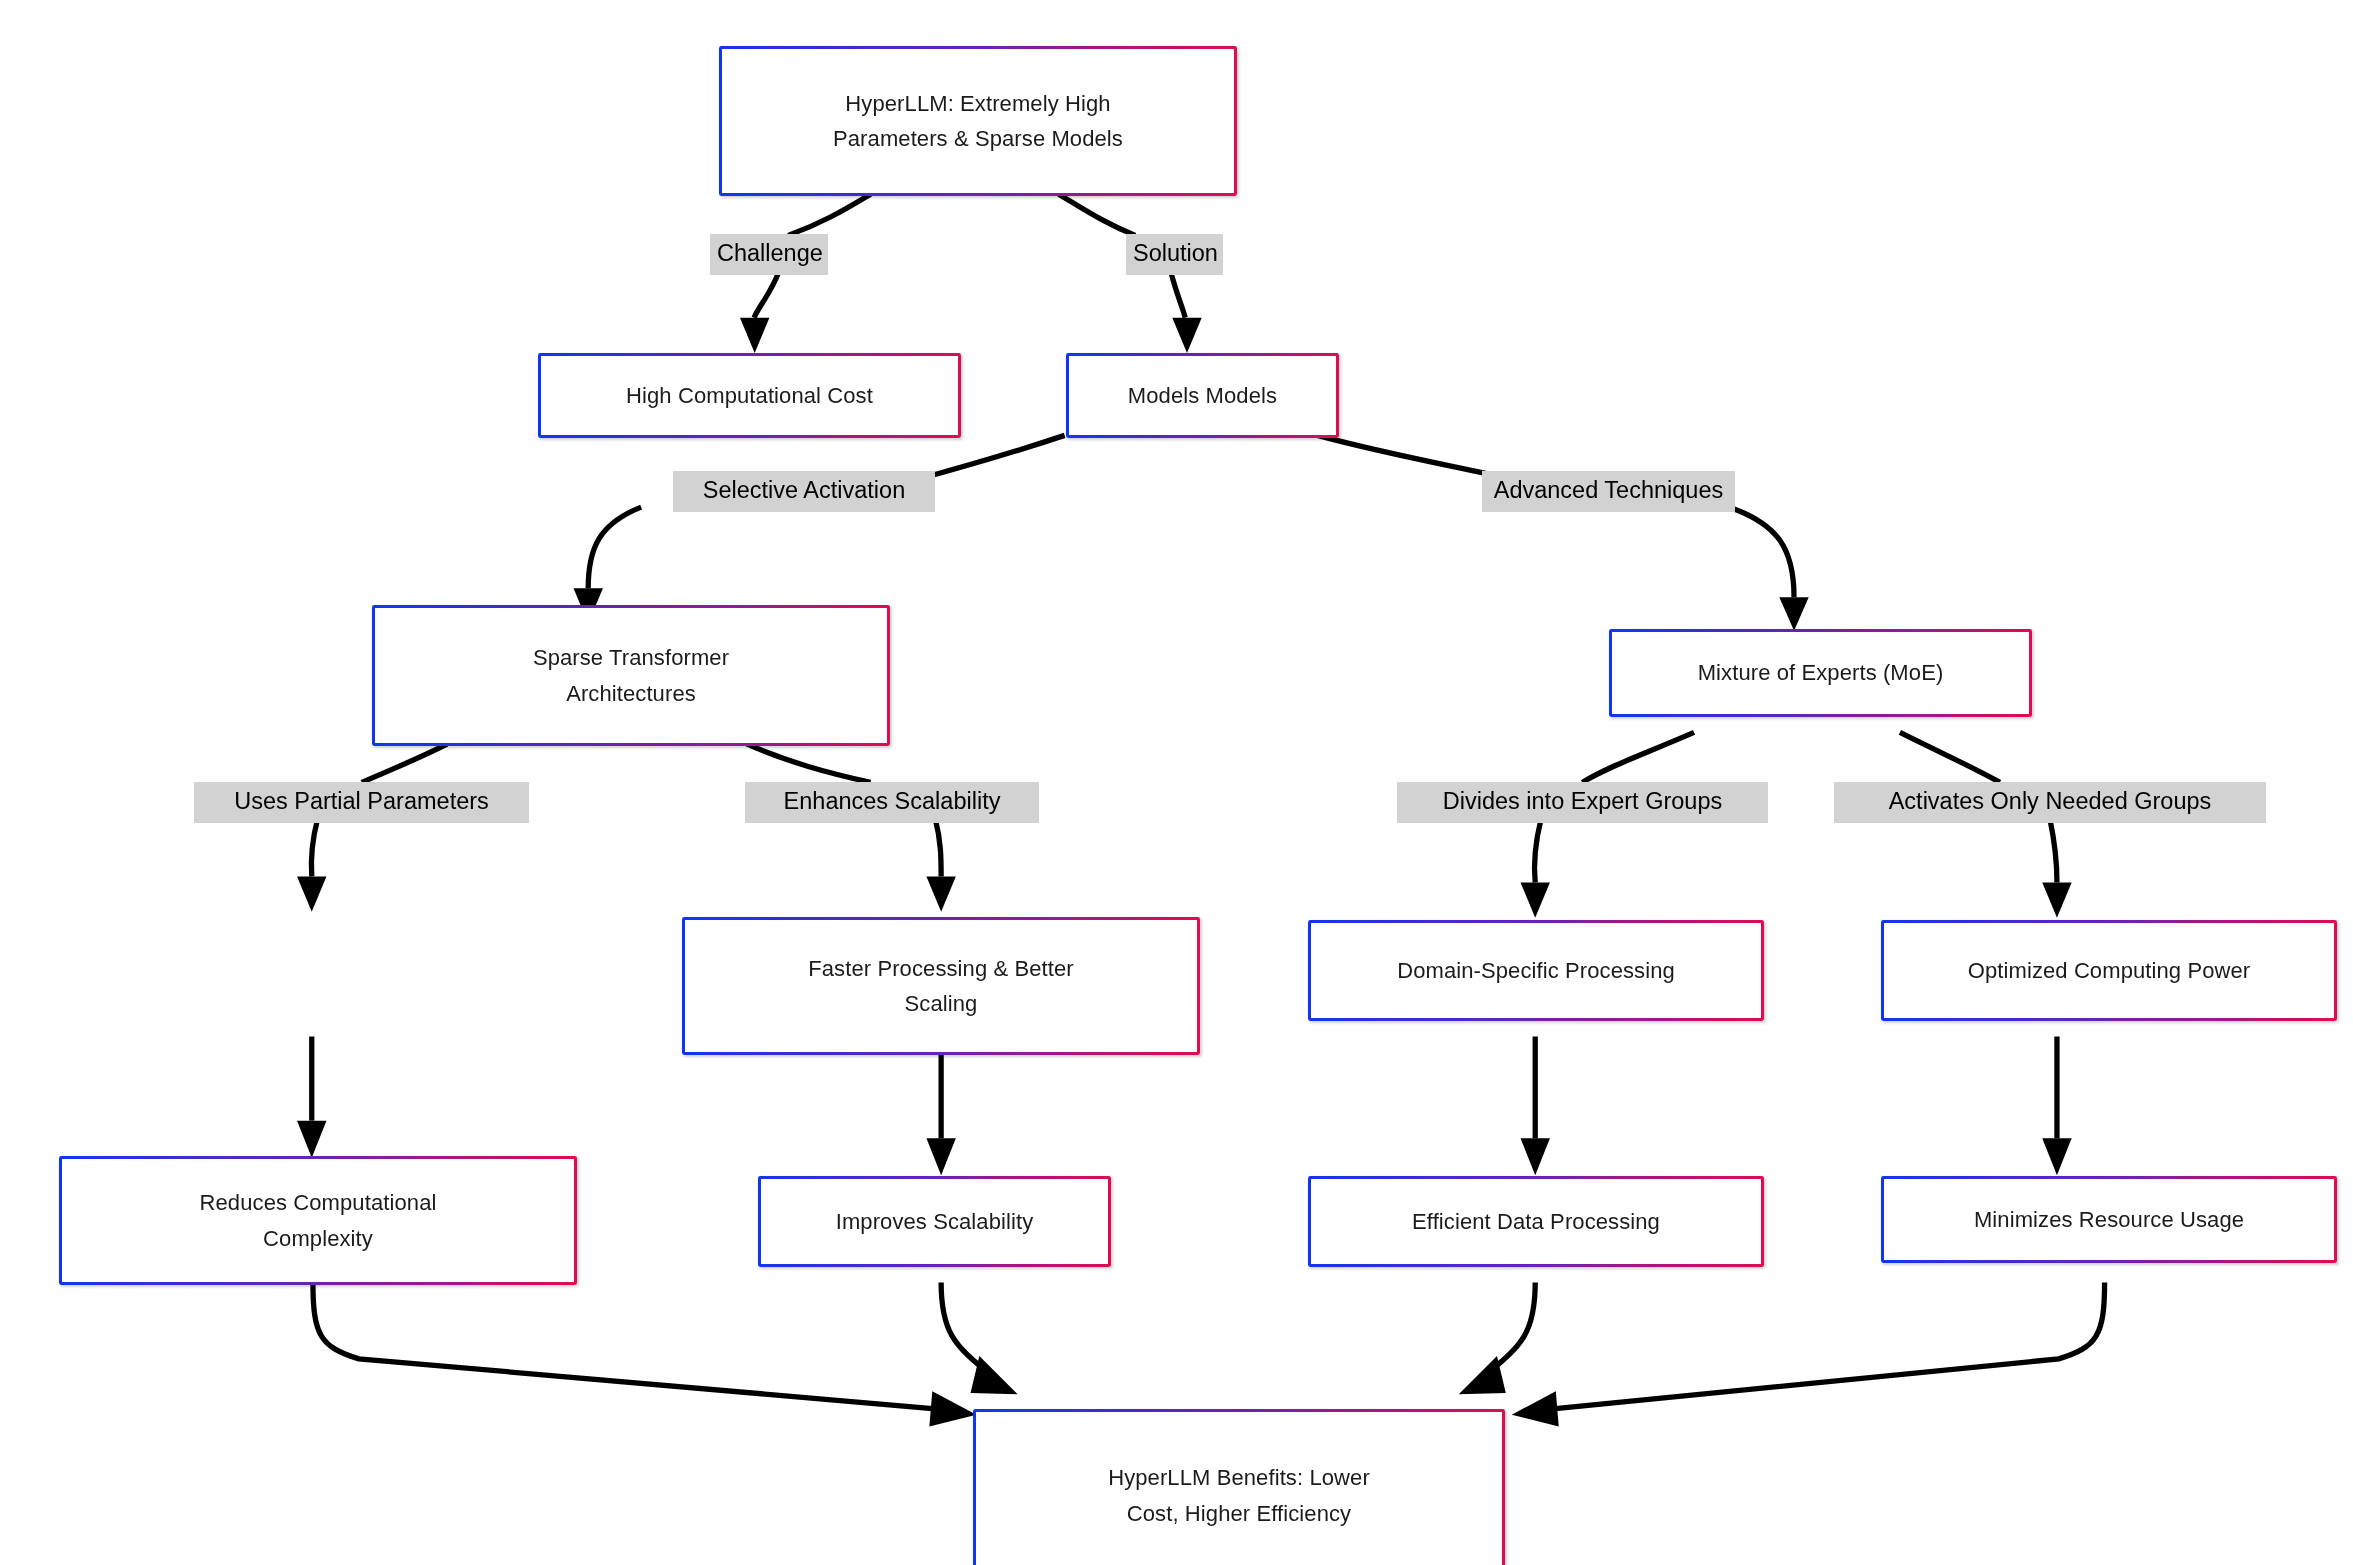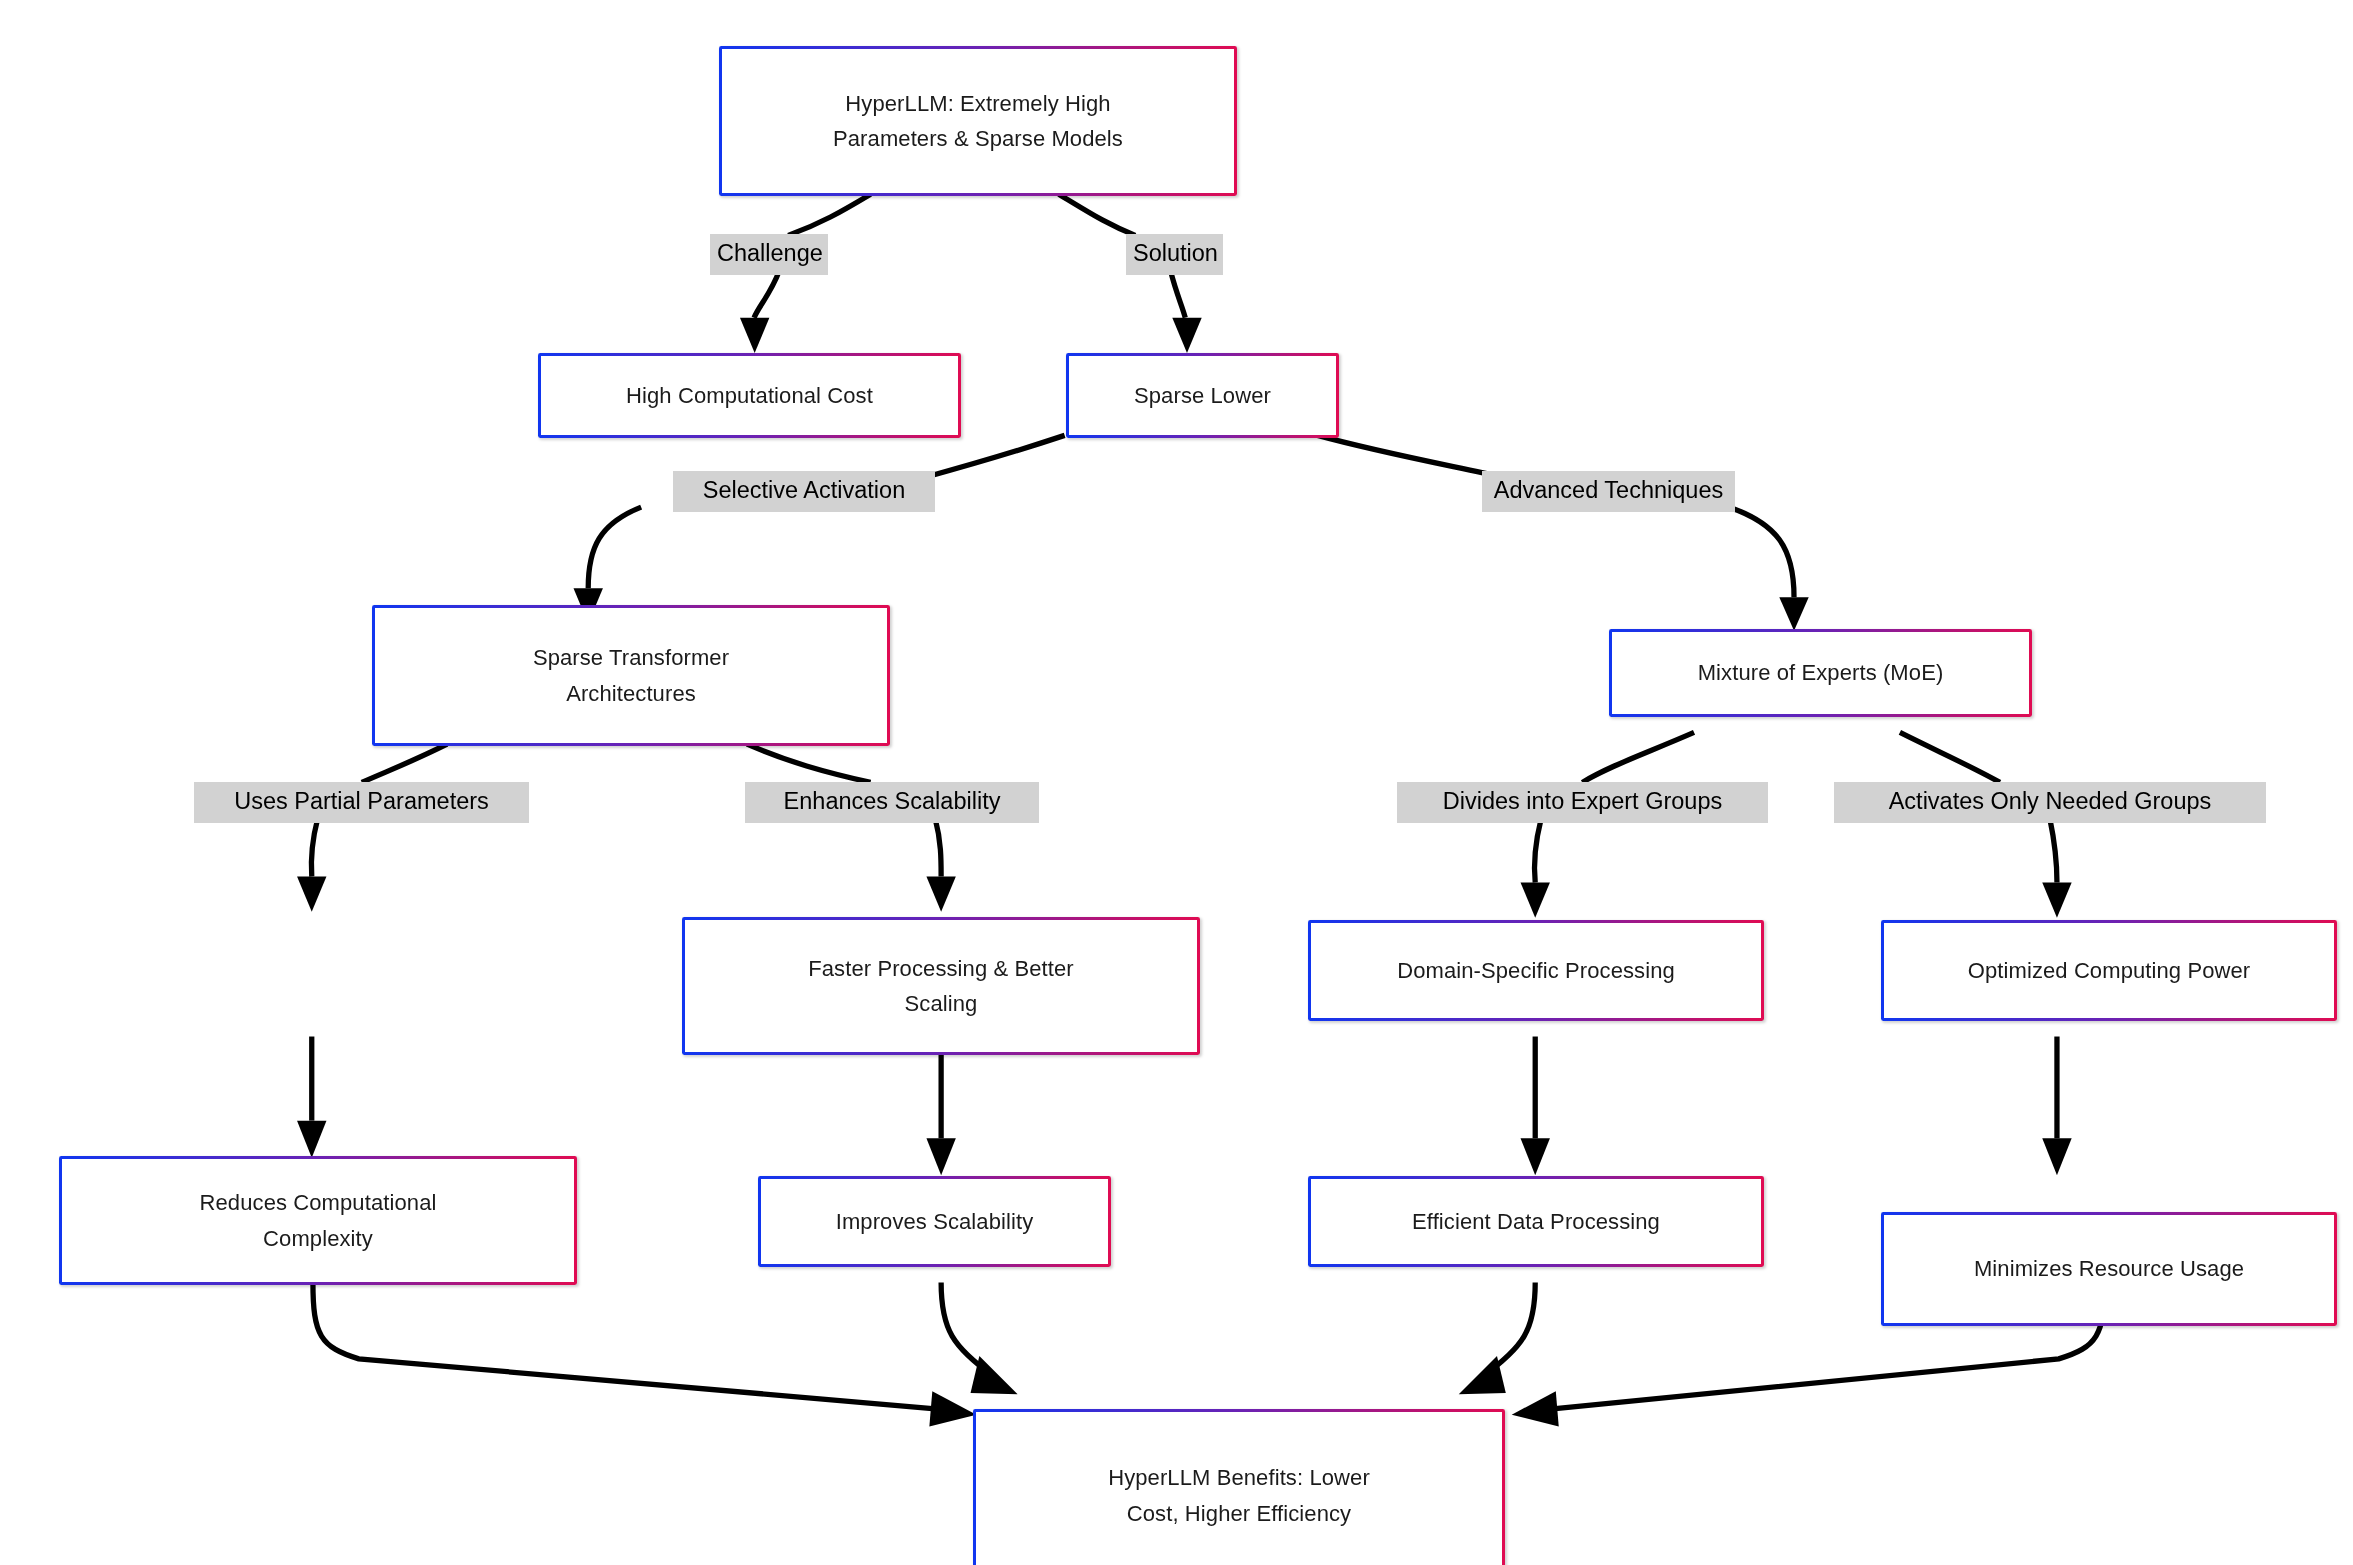--- a/index.html
+++ b/index.html
@@ -142,21 +142,21 @@
   <div class="node" style="left:719px;top:46px;width:518px;height:150px;">
     <span class="lbl">HyperLLM: Extremely High
 Parameters &amp; Sparse Models</span>
   </div>
 
   <div class="node" style="left:538px;top:353px;width:423px;height:85px;">
     <span class="lbl">High Computational Cost</span>
   </div>
 
   <div class="node" style="left:1066px;top:353px;width:273px;height:85px;">
-    <span class="lbl">Sparse Lower</span>
+    <span class="lbl">Models Models</span>
   </div>
 
   <div class="node" style="left:372px;top:605px;width:518px;height:141px;">
     <span class="lbl">Sparse Transformer
 Architectures</span>
   </div>
 
   <div class="node" style="left:1609px;top:629px;width:423px;height:88px;">
     <span class="lbl">Mixture of Experts (MoE)</span>
   </div>
@@ -181,21 +181,21 @@
   </div>
 
   <div class="node" style="left:758px;top:1176px;width:353px;height:91px;">
     <span class="lbl">Improves Scalability</span>
   </div>
 
   <div class="node" style="left:1308px;top:1176px;width:456px;height:91px;">
     <span class="lbl">Efficient Data Processing</span>
   </div>
 
-  <div class="node" style="left:1881px;top:1176px;width:456px;height:114px;margin-top:36px;">
+  <div class="node" style="left:1881px;top:1176px;width:456px;height:87px;">
     <span class="lbl">Minimizes Resource Usage</span>
   </div>
 
   <div class="node" style="left:973px;top:1409px;width:532px;height:173px;">
     <span class="lbl">HyperLLM Benefits: Lower
 Cost, Higher Efficiency</span>
   </div>
 
   <div class="edge-label" style="left:710px;top:234px;width:118px;">Challenge</div>
 

